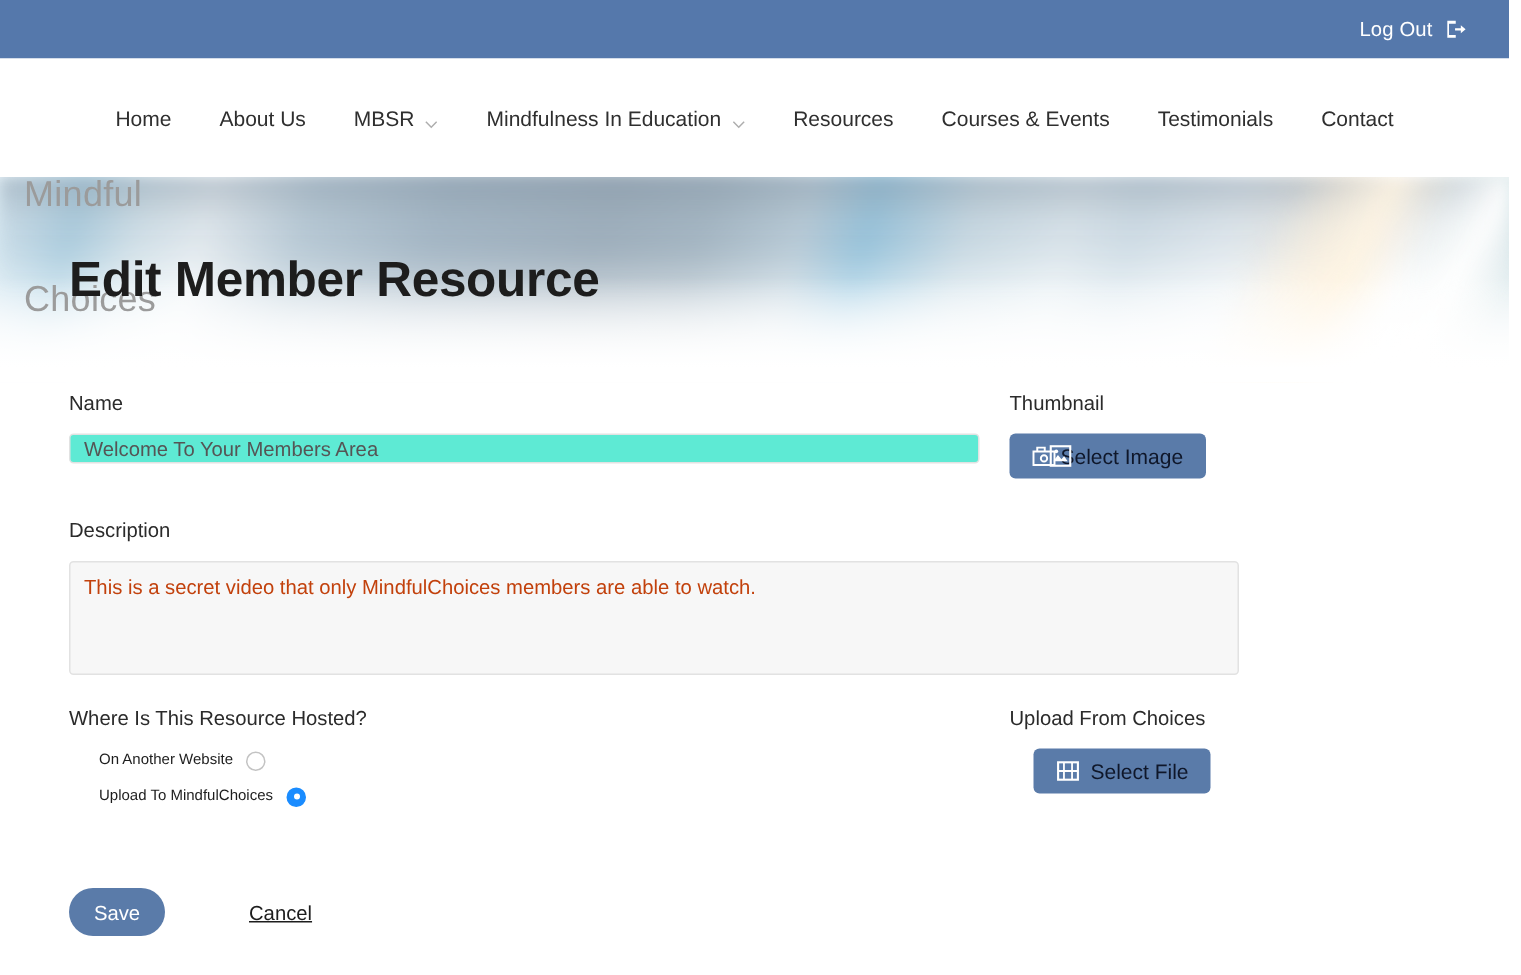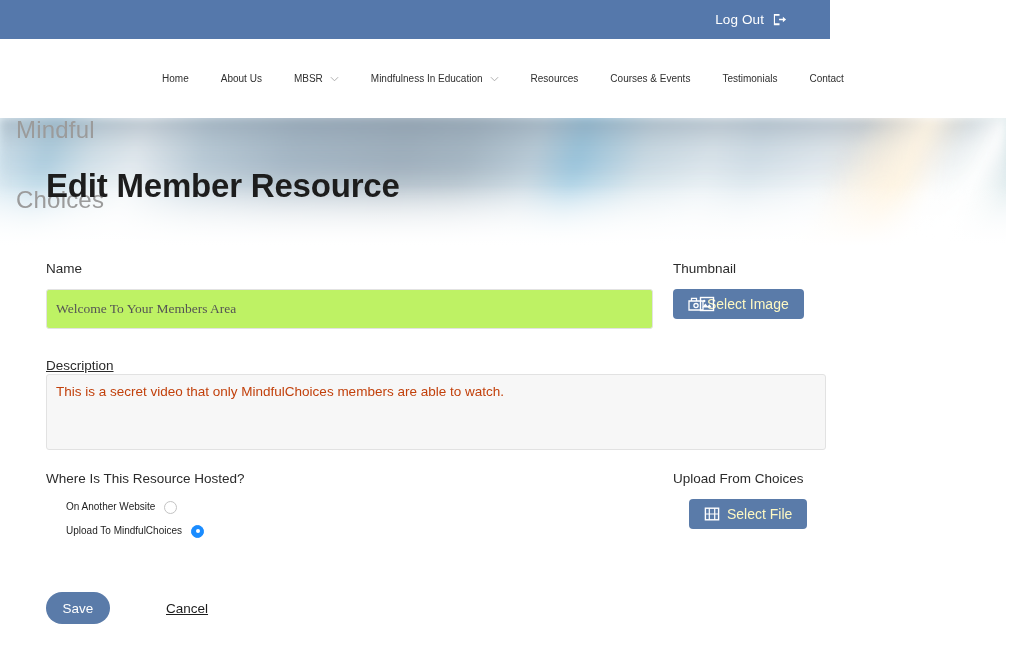--- a/index.html
+++ b/index.html
@@ -16,27 +16,27 @@
     position: relative;
     width: 1014px;
     height: 650px;
     background: #ffffff;
   }
 
   
   .topbar {
     position: absolute;
     top: 0; left: 0;
-    width: 830px;
+    width: 1006px;
     height: 39px;
     background: #5578ab;
     display: flex;
     align-items: center;
     justify-content: flex-end;
-    padding-right: 43px;
+    padding-right: 28px;
   }
   .logout-link {
     display: flex;
     align-items: center;
     gap: 8px;
     color: #ffffff;
     font-size: 13.5px;
     text-decoration: none;
     cursor: pointer;
     letter-spacing: 0.1px;
@@ -55,24 +55,24 @@
     justify-content: center;
     z-index: 5;
   }
   .nav-inner {
     display: flex;
     align-items: center;
     gap: 0px;
   }
   .nav-item {
     display: flex;
-    align-items: center;
+    align-items: flex-end;
     gap: 7px;
     padding: 0 16px;
-    font-size: 10px;
+    font-size: 14px;
     color: #2f2f2f;
     text-decoration: none;
     white-space: nowrap;
     cursor: pointer;
     line-height: 1;
   }
   .caret { display: block; width: 9px; height: 6px; opacity: .6; }
 
   
   .hero {
@@ -172,59 +172,59 @@
     color: #2b2b2b;
     line-height: 1;
   }
 
   .row-name { position: absolute; top: 7px; left: 46px; }
   .row-name .field-label { position: absolute; top: 0; left: 0; }
   .text-input {
     position: absolute;
     top: 27px; left: 0;
     width: 607px;
-    height: 40px;
+    height: 20px;
     padding: 0 9px;
-    font-family: Liberation Serif, serif;
+    font-family: Liberation Sans, sans-serif;
     font-size: 13.5px;
     color: #555555;
-    background: #bef264;
+    background: #5eead4;
     border: 1px solid #e2e2e2;
     border-radius: 3px;
     outline: none;
   }
 
   .row-thumb { position: absolute; top: 7px; left: 673px; }
   .row-thumb .field-label { position: absolute; top: 0; left: 0; white-space: nowrap; }
 
   .btn-blue {
     display: inline-flex;
     align-items: center;
     gap: 7px;
     height: 30px;
     padding: 0 15px;
     background: #5a7ba9;
-    color: #fef9c3;
+    color: #0f172a;
     border: none;
     border-radius: 4px;
     font-family: "Liberation Sans", sans-serif;
     font-size: 14px;
     cursor: pointer;
     white-space: nowrap;
   }
   .btn-blue .bicon { display: block; width: 16px; height: 16px; flex: 0 0 16px; }
   .btn-select-image { position: absolute; top: 27px; left: 0; }
   .btn-select-image .icon-stack { position: relative; width: 26px; height: 16px; flex: 0 0 26px; }
   .btn-select-image .icon-stack .bicon { position: absolute; top: 0; }
   .btn-select-image .icon-stack .ic1 { left: 0; }
   .btn-select-image .icon-stack .ic2 { left: 11px; }
   .btn-select-image .lbl { margin-left: -14px; }
 
   .row-desc { position: absolute; top: 92px; left: 46px; }
-  .row-desc .field-label { position: absolute; top: 12px; left: 0; text-decoration: underline; }
+  .row-desc .field-label { position: absolute; top: 0; left: 0; }
   .textarea-input {
     position: absolute;
     top: 27px; left: 0;
     width: 780px;
     height: 76px;
     padding: 8px 9px;
     font-family: "Liberation Sans", sans-serif;
     font-size: 13.5px;
     color: #c2410c;
     background: #f7f7f7;

